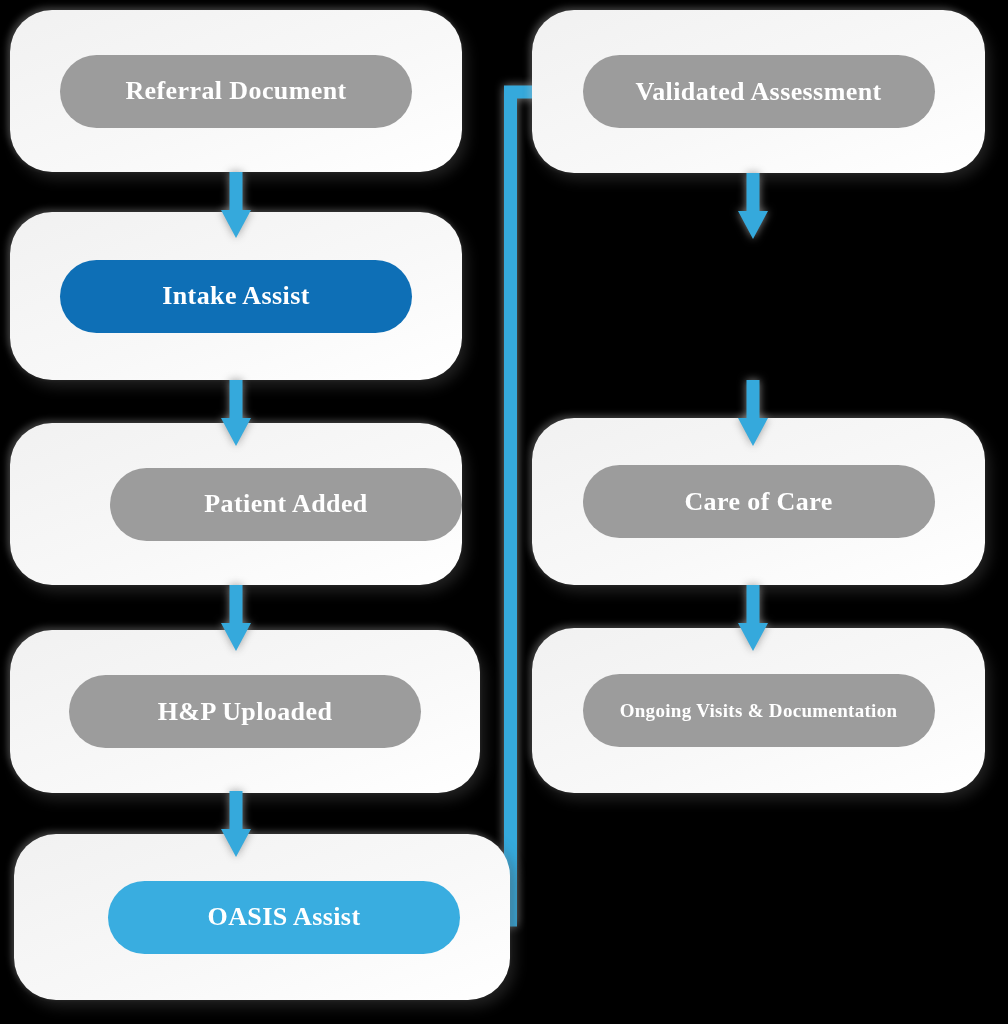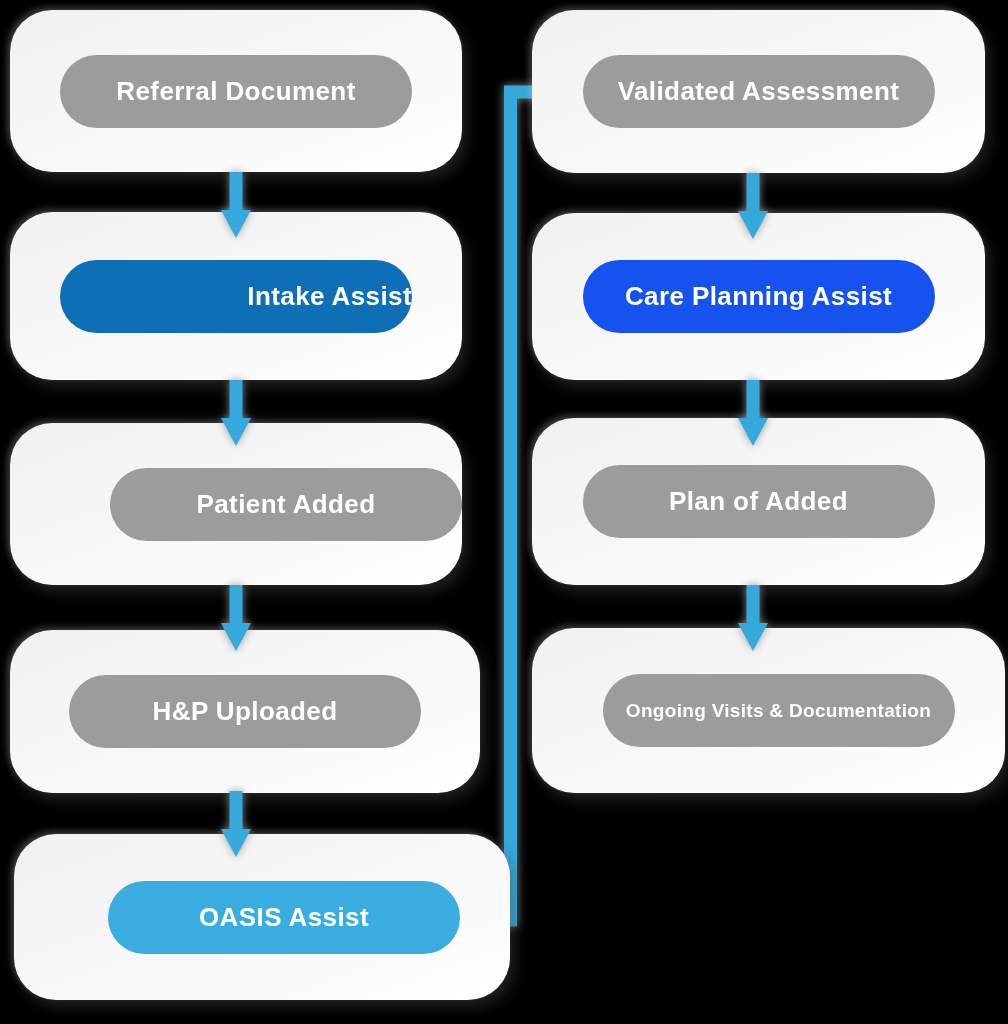--- a/index.html
+++ b/index.html
@@ -6,21 +6,21 @@
     margin: 0;
     padding: 0;
     background: #000000;
   }
   #stage {
     position: relative;
     width: 1008px;
     height: 1024px;
     background: var(--background, #000);
     overflow: hidden;
-    font-family: Liberation Sans, sans-serif;
+    font-family: Liberation Serif, serif;
   }
 
   
   .card {
     position: absolute;
     background: linear-gradient(160deg, #f1f1f1 0%, #f8f8f8 55%, #ffffff 100%);
     border-radius: 42px;
     box-shadow:
       -3px -3px 6px rgba(255, 255, 255, 0.22),
       5px 7px 14px rgba(70, 70, 70, 0.45);
@@ -41,35 +41,35 @@
     color: #ffffff;
     font-size: 26px;
     font-weight: 600;
     letter-spacing: 0.4px;
     white-space: nowrap;
     text-align: center;
   }
   .pill-sm { font-size: 19px; letter-spacing: 0.3px; }
 
   .pill[data-variant="gray"]       { background: var(--gray-pill, #9c9c9c); }
-  .pill[data-variant="dark-blue"]  { background: var(--dark-blue-pill, #0e6fb6); justify-content: flex-end; }
+  .pill[data-variant="dark-blue"]  { background: var(--dark-blue-pill, #0e6fb6); }
   .pill[data-variant="royal-blue"] { background: var(--royal-blue-pill, #1552ee); }
   .pill[data-variant="light-blue"] { background: var(--light-blue-pill, #39ade0); }
 
   
   .card-l1 { left: 10px;  top: 10px;  width: 452px; height: 162px; }
   .card-l2 { left: 10px;  top: 212px; width: 452px; height: 168px; }
   .card-l3 { left: 10px;  top: 423px; width: 452px; height: 162px; justify-content: flex-end; }
   .card-l4 { left: 10px;  top: 630px; width: 470px; height: 163px; }
   .card-l5 { left: 14px;  top: 834px; width: 452px; height: 166px; padding-left: 44px; }
 
   .card-r1 { left: 532px; top: 10px;  width: 453px; height: 163px; align-items: center; }
   .card-r2 { left: 532px; top: 213px; width: 453px; height: 167px; }
   .card-r3 { left: 532px; top: 418px; width: 453px; height: 167px; }
-  .card-r4 { left: 532px; top: 628px; width: 453px; height: 165px; padding-left: 20px; }
+  .card-r4 { left: 532px; top: 628px; width: 453px; height: 165px; }
 
   
   .arrow {
     position: absolute;
     width: 30px;
     height: 66px;
     z-index: 3;
     filter: drop-shadow(0 0 4px rgba(145, 145, 145, 0.9));
   }
   .arrow svg { display: block; }
@@ -140,29 +140,24 @@
       <span>OASIS Assist</span>
     </div>
   </div>
 
   <div class="card card-r1">
     <div class="pill" data-variant="gray">
       <span>Validated Assessment</span>
     </div>
   </div>
 
-  <div class="card card-r2">
-    <div class="pill" data-variant="royal-blue">
-      <span>Care Planning Assist</span>
-    </div>
-  </div>
 
   <div class="card card-r3">
     <div class="pill" data-variant="gray">
-      <span>Plan of Added</span>
+      <span>Care of Care</span>
     </div>
   </div>
 
   <div class="card card-r4">
     <div class="pill pill-sm" data-variant="gray">
       <span>Ongoing Visits &amp; Documentation</span>
     </div>
   </div>
 
   <div class="arrow arrow-l1">

